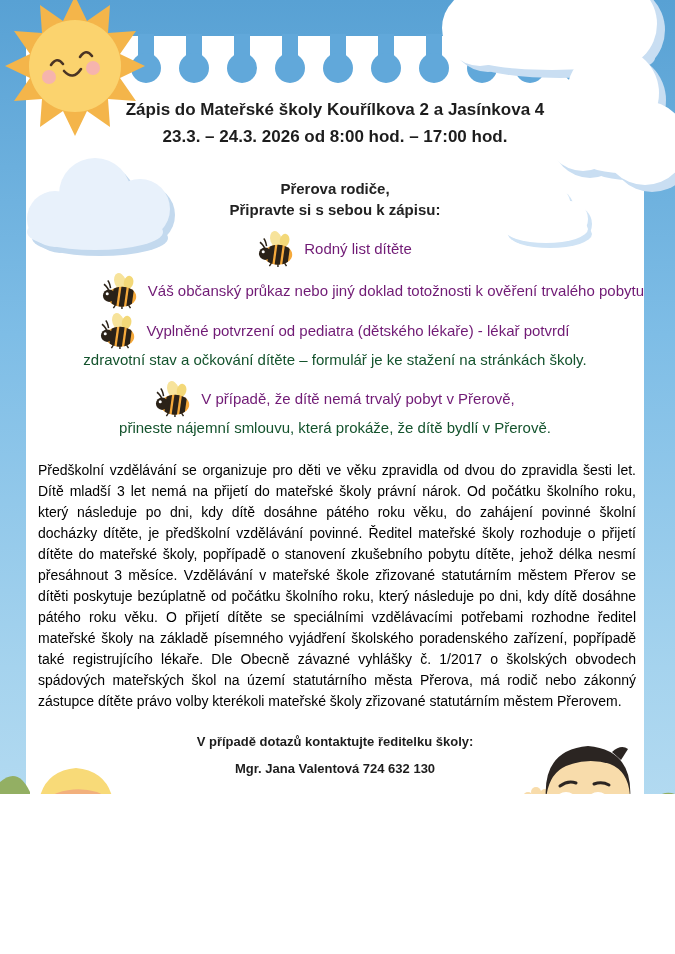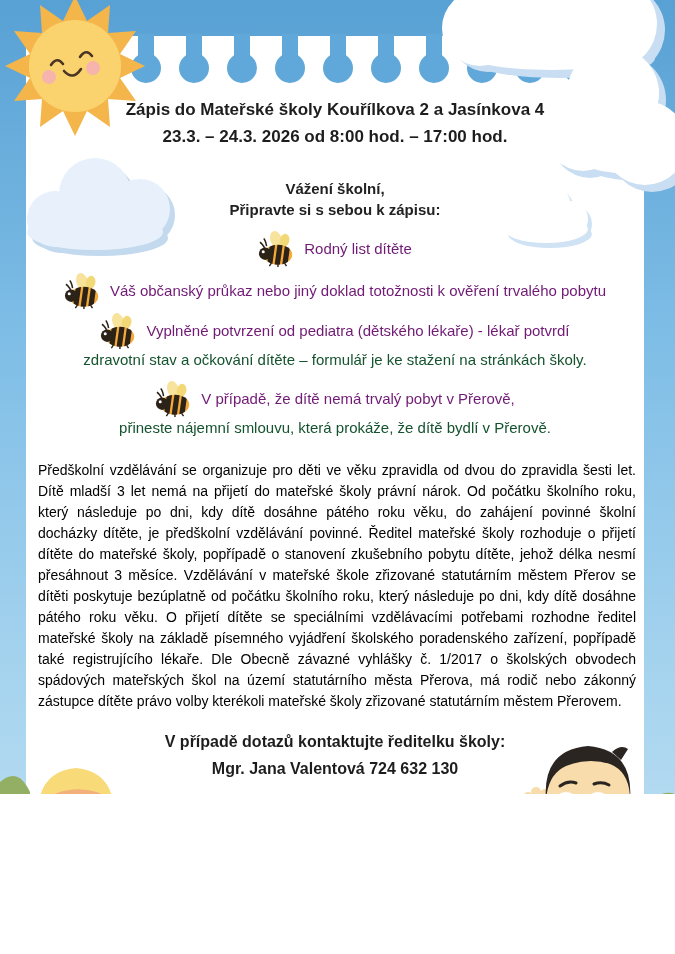--- a/index.html
+++ b/index.html
@@ -16,32 +16,32 @@
     color:#262626;
   }
   .title{margin-top:60px;text-align:center;font-weight:700;font-size:17px;line-height:27px;color:#1d1d1d;}
   .greeting{margin-top:28px;text-align:center;font-weight:700;font-size:15px;line-height:21px;color:#222;}
   .bullets{margin-top:2px;}
   .bullet-row{
     display:flex;align-items:center;justify-content:center;gap:8px;
     height:36px;font-size:15px;font-weight:500;color:#701a75;
   }
   .row1{margin-top:10px;}
-  .row2{margin-top:6px;}
+  .row2{margin-top:6px;justify-content:flex-end;}
   .row3{margin-top:4px;}
   .row4{margin-top:8px;}
   .bullet-cont{
     text-align:center;font-size:15px;font-weight:500;color:#14532d;line-height:24px;
   }
   .bee{width:38px;height:38px;flex:0 0 auto;}
   .info{
     margin:20px 8px 0 12px;
     font-size:14px;line-height:21px;text-align:justify;color:#000000;
   }
-  .contact{margin-top:16px;text-align:center;font-weight:700;font-size:16px;line-height:27px;color:#1d1d1d;}
+  .contact{margin-top:16px;text-align:center;font-weight:700;font-size:13px;line-height:27px;color:#1d1d1d;}
 </style>
 </head>
 <body>
 
 <div class="poster">
 
   <svg class="scene" viewBox="0 0 675 954" aria-hidden="true">
     <defs>
       <linearGradient id="skyg" x1="0" y1="0" x2="0" y2="1">
         <stop offset="0" stop-color="#58a1d4"></stop>
@@ -306,21 +306,21 @@
   </svg>
 
   <div class="content">
 
     <div class="title">
       <div>Zápis do Mateřské školy Kouřílkova 2 a Jasínkova 4</div>
       <div>23.3. – 24.3. 2026 od 8:00 hod. – 17:00 hod.</div>
     </div>
 
     <div class="greeting">
-      <div>Vážení školní,</div>
+      <div>Přerova rodiče,</div>
       <div>Připravte si s sebou k zápisu:</div>
     </div>
 
     <div class="bullets">
 
       <div class="bullet-row row1">
         <svg class="bee" viewBox="0 0 40 40">
           <ellipse cx="19" cy="11" rx="6" ry="9" fill="#f7e39b" transform="rotate(-18 19 11)"></ellipse>
           <ellipse cx="28" cy="12" rx="5" ry="7" fill="#f3d878" transform="rotate(14 28 12)"></ellipse>
           <path d="M7,20 q-3,-5 -5,-6 M9,18 q-1,-6 -3,-8" stroke="#2b2218" stroke-width="1.6" fill="none"></path>

